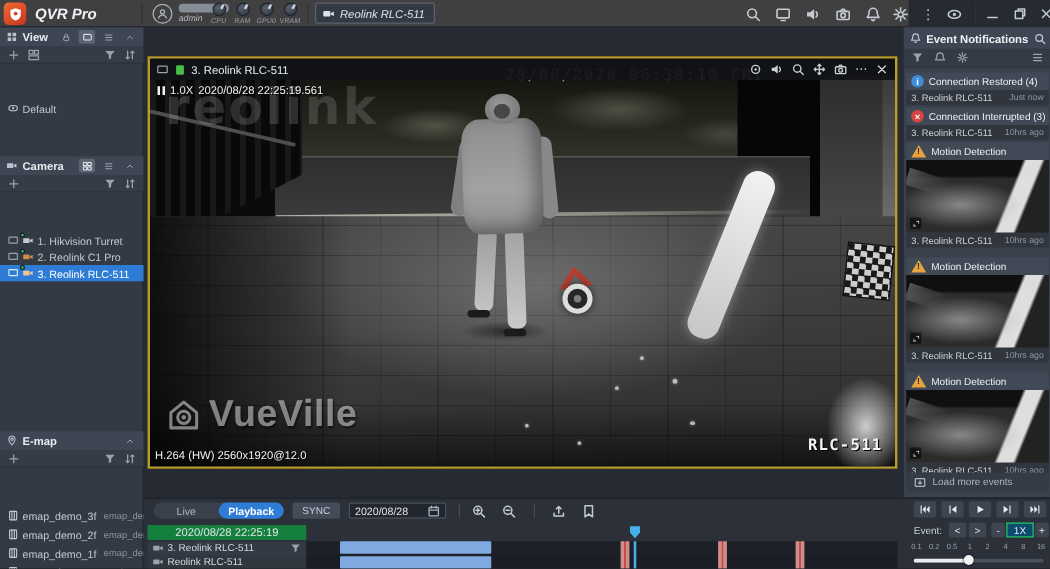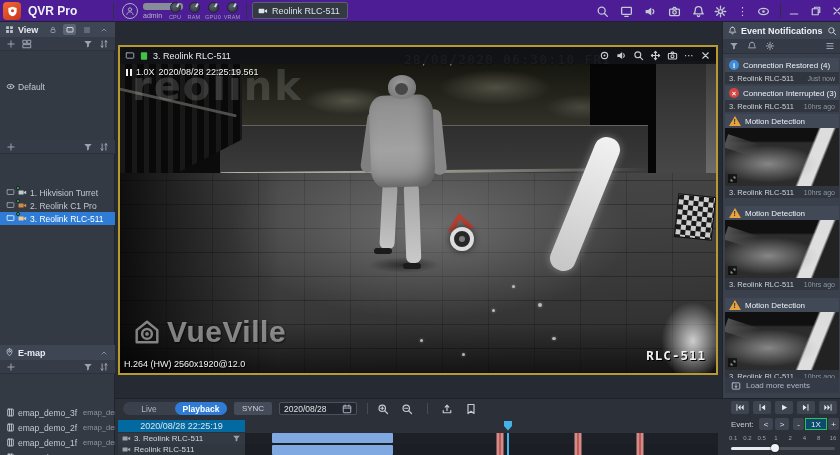--- a/index.html
+++ b/index.html
@@ -3,21 +3,21 @@
 <meta charset="utf-8">
 <style>
   html,body{margin:0;padding:0;background:#1b1e24;}
   *{box-sizing:border-box;font-family:"Liberation Sans","DejaVu Sans",sans-serif;}
   .screen{position:relative;width:840px;height:455px;background:#262b33;overflow:hidden;color:#d6dae0;}
   svg{display:block;}
   .ic{stroke:currentColor;fill:none;stroke-width:1.6;stroke-linecap:round;stroke-linejoin:round;}
   .icf{fill:currentColor;stroke:none;}
 
   
-  .topbar{position:absolute;left:0;top:0;width:840px;height:22px;background:#4c1d95;border-bottom:1px solid #1e222a;display:flex;align-items:center;}
+  .topbar{position:absolute;left:0;top:0;width:727px;height:22px;background:#404040;border-bottom:1px solid #1e222a;display:flex;align-items:center;font-style:italic;}
   .logo{position:absolute;left:3px;top:2px;width:18px;height:18px;border-radius:4px;background:linear-gradient(145deg,#f06a31,#c8341f);display:flex;align-items:center;justify-content:center;}
   .app-title{position:absolute;left:28px;top:4px;font-size:12px;font-weight:bold;color:#eef1f5;}
   .tb-sep{position:absolute;top:3px;width:1px;height:16px;background:#2c323c;}
   .avatar{position:absolute;left:122px;top:3px;width:16px;height:16px;border-radius:50%;border:1.4px solid #aab2bd;color:#aab2bd;display:flex;align-items:center;justify-content:center;}
   .user-redact{position:absolute;left:143px;top:3px;width:40px;height:7px;border-radius:3px;background:#868d98;filter:blur(.6px);}
   .user-name{position:absolute;left:143px;top:12px;font-size:7px;color:#b3bac4;}
   .gauge{position:absolute;top:2px;width:18px;text-align:center;}
   .knob{width:11px;height:11px;margin:0 auto;border-radius:50%;background:radial-gradient(circle at 40% 35%,#596270,#2a2f38);position:relative;border:1px solid #20252c;}
   .knob::after{content:"";position:absolute;left:5px;top:0;width:1.5px;height:4px;background:#cfd5dc;transform-origin:bottom;transform:rotate(28deg);}
   .gauge-label{font-size:5.5px;color:#97a0ab;margin-top:1px;letter-spacing:.2px;}
@@ -125,21 +125,21 @@
   
   .bottombar{position:absolute;left:115px;top:398px;width:725px;height:57px;background:#2b3039;border-top:1px solid #1d2128;}
   .pill-group{position:absolute;left:8px;top:3px;width:104px;height:13px;background:#3a404c;border-radius:7px;display:flex;}
   .pill{flex:1;display:flex;align-items:center;justify-content:center;font-size:8.5px;color:#aeb6c0;border-radius:7px;}
   .pill.active{background:#2e7cd6;color:#fff;font-weight:bold;}
   .sync-btn{position:absolute;left:119px;top:3px;width:38px;height:13px;background:#454c59;border-radius:2px;display:flex;align-items:center;justify-content:center;font-size:8px;color:#ccd2da;}
   .date-box{position:absolute;left:164px;top:3px;width:78px;height:13px;background:#22262e;border:1px solid #4a515c;border-radius:2px;display:flex;align-items:center;gap:4px;padding:0 4px;}
   .date-box span{font-size:8.5px;color:#dde2e8;flex:1;}
   .bb-sep{position:absolute;top:4px;width:1px;height:11px;background:#454c57;}
   .bb-ic{position:absolute;top:4px;width:12px;height:12px;color:#c3cad2;}
-  .ts-box{position:absolute;left:3px;top:21px;width:127px;height:12px;background:#0369a1;display:flex;align-items:center;justify-content:center;font-size:9px;color:#dfe4ea;}
+  .ts-box{position:absolute;left:3px;top:21px;width:127px;height:12px;background:#15803d;display:flex;align-items:center;justify-content:center;font-size:9px;color:#dfe4ea;}
   .tick-row{position:absolute;left:130px;top:21px;width:473px;height:12px;background:#23272e;}
   .tick{position:absolute;top:1px;transform:translateX(-50%);font-size:7.5px;color:#99a2ad;}
   .tick::after{content:"";position:absolute;left:50%;top:9px;width:1px;height:3px;background:#6d7680;}
   .tl-bookmark{position:absolute;right:4px;top:1px;width:10px;height:10px;color:#3d8fd6;}
   .row-label{position:absolute;left:3px;width:127px;height:11px;display:flex;align-items:center;gap:3px;padding:0 4px;font-size:8px;color:#d3d9df;}
   .row-track{position:absolute;left:130px;width:473px;height:11px;background:#1d2127;}
   .row-track.alt{background:#1b1f25;}
   .rec-bar{position:absolute;top:.5px;height:10px;background:#7fa9e0;border-radius:1px;}
   .marker-layer{position:absolute;left:130px;top:33.5px;width:473px;height:22.5px;pointer-events:none;}
   .evt-marker{position:absolute;top:0;width:7px;height:100%;transform:translateX(-50%);background:linear-gradient(90deg,rgba(228,152,152,.9) 0 36%,#c14f44 44% 56%,rgba(228,152,152,.9) 64% 100%);}
@@ -329,20 +329,46 @@
         </span>
     </div>
     <div class="side-item" style="top:30px">
       <svg class="ic ic8" viewBox="0 0 16 16">
           <ellipse cx="8" cy="8" rx="6" ry="3.8"></ellipse>
           <circle class="icf" cx="8" cy="8" r="1.6"></circle>
         </svg>
       <span>Default</span>
     </div>
 
+    <div class="sec-head" style="top:103px">
+      <svg class="ic8" viewBox="0 0 16 16" style="color:#b9c1cb">
+          <rect class="icf" x="1" y="4.5" width="9" height="7" rx="1"></rect>
+          <path class="icf" d="M10.5 7.2l4-2.2v6l-4-2.2z"></path>
+        </svg>
+      <span class="sec-title">Camera</span>
+      <span class="sec-spacer"></span>
+      <span class="mini-btn hl">
+          <svg class="ic" width="8" height="8" viewBox="0 0 16 16">
+            <rect x="2" y="2" width="5" height="5"></rect>
+            <rect x="9" y="2" width="5" height="5"></rect>
+            <rect x="2" y="9" width="5" height="5"></rect>
+            <rect x="9" y="9" width="5" height="5"></rect>
+          </svg>
+        </span>
+      <span class="mini-btn">
+          <svg class="ic" width="8" height="8" viewBox="0 0 16 16">
+            <path d="M3 4h10M3 8h10M3 12h10"></path>
+          </svg>
+        </span>
+      <span class="mini-btn">
+          <svg class="ic" width="8" height="8" viewBox="0 0 16 16">
+            <path d="M4 10l4-4 4 4"></path>
+          </svg>
+        </span>
+    </div>
     <div class="sec-toolbar" style="top:118px">
       <span>
           <svg class="ic ic10" viewBox="0 0 16 16">
             <path d="M8 3v10M3 8h10"></path>
           </svg>
         </span>
       <span class="sec-spacer"></span>
       <span>
           <svg viewBox="0 0 16 16" class="ic10">
             <path class="icf" d="M2 3h12l-4.5 5v4l-3 1.5V8z"></path>

